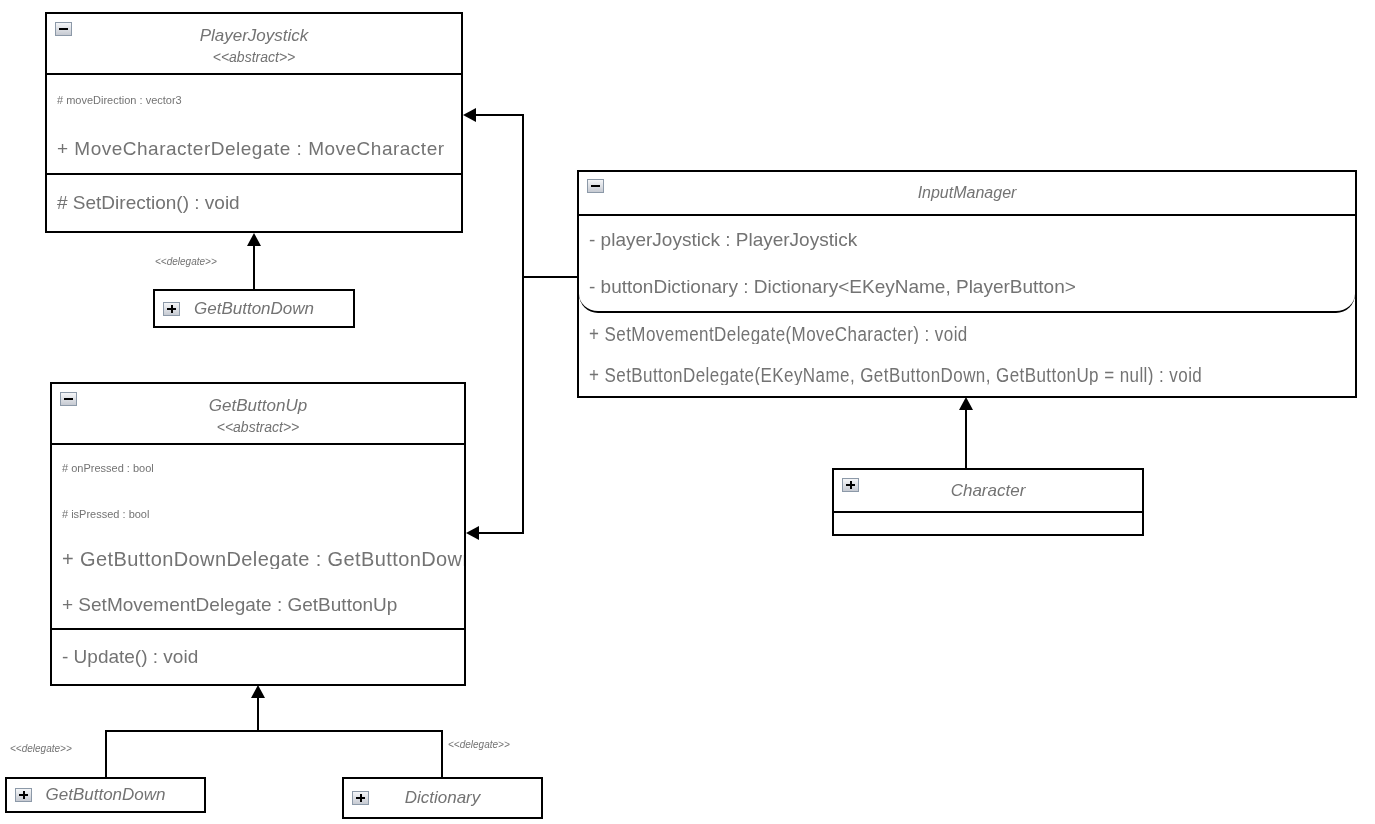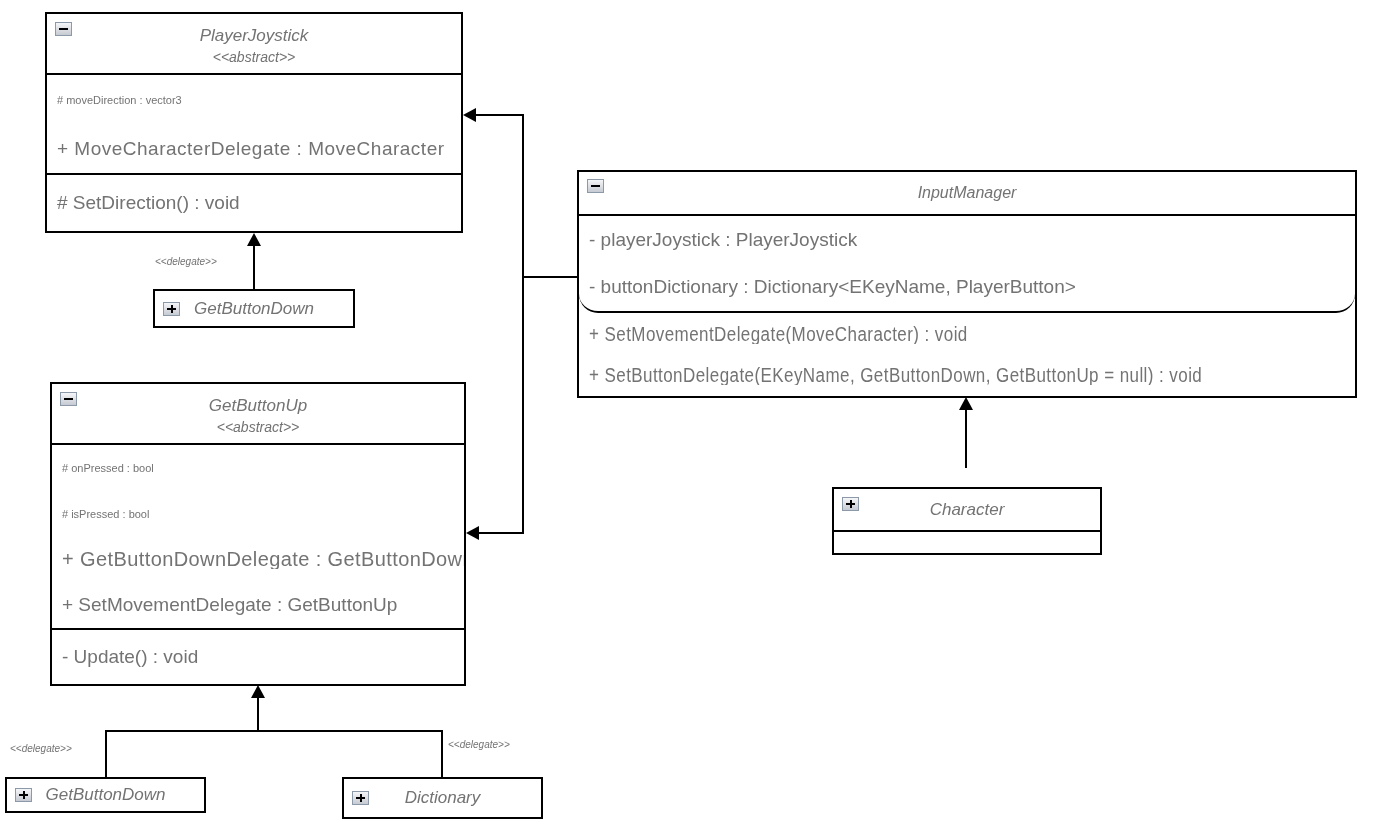--- a/index.html
+++ b/index.html
@@ -206,21 +206,21 @@
     <div class="uml-section divider" style="height:97px;border-radius:19px;">
       <div class="member-line fs19">- playerJoystick : PlayerJoystick</div>
       <div class="member-line fs19">- buttonDictionary : Dictionary&lt;EKeyName, PlayerButton&gt;</div>
     </div>
     <div class="uml-section grow">
       <div class="member-line condensed">+ SetMovementDelegate(MoveCharacter) : void</div>
       <div class="member-line condensed">+ SetButtonDelegate(EKeyName, GetButtonDown, GetButtonUp = null) : void</div>
     </div>
   </div>
 
-  <div class="uml-class" style="left:832px; top:468px; width:270px; height:68px;margin-top:19px;">
+  <div class="uml-class" style="left:832px; top:468px; width:312px; height:68px;">
     <div class="uml-header" style="height:43px;">
       <span class="tree-icon" style="top:8px;">
           <span class="h-bar"></span>
           <span class="v-bar"></span>
         </span>
       <div class="uml-title">Character</div>
     </div>
     <div class="uml-section grow"></div>
   </div>
 

